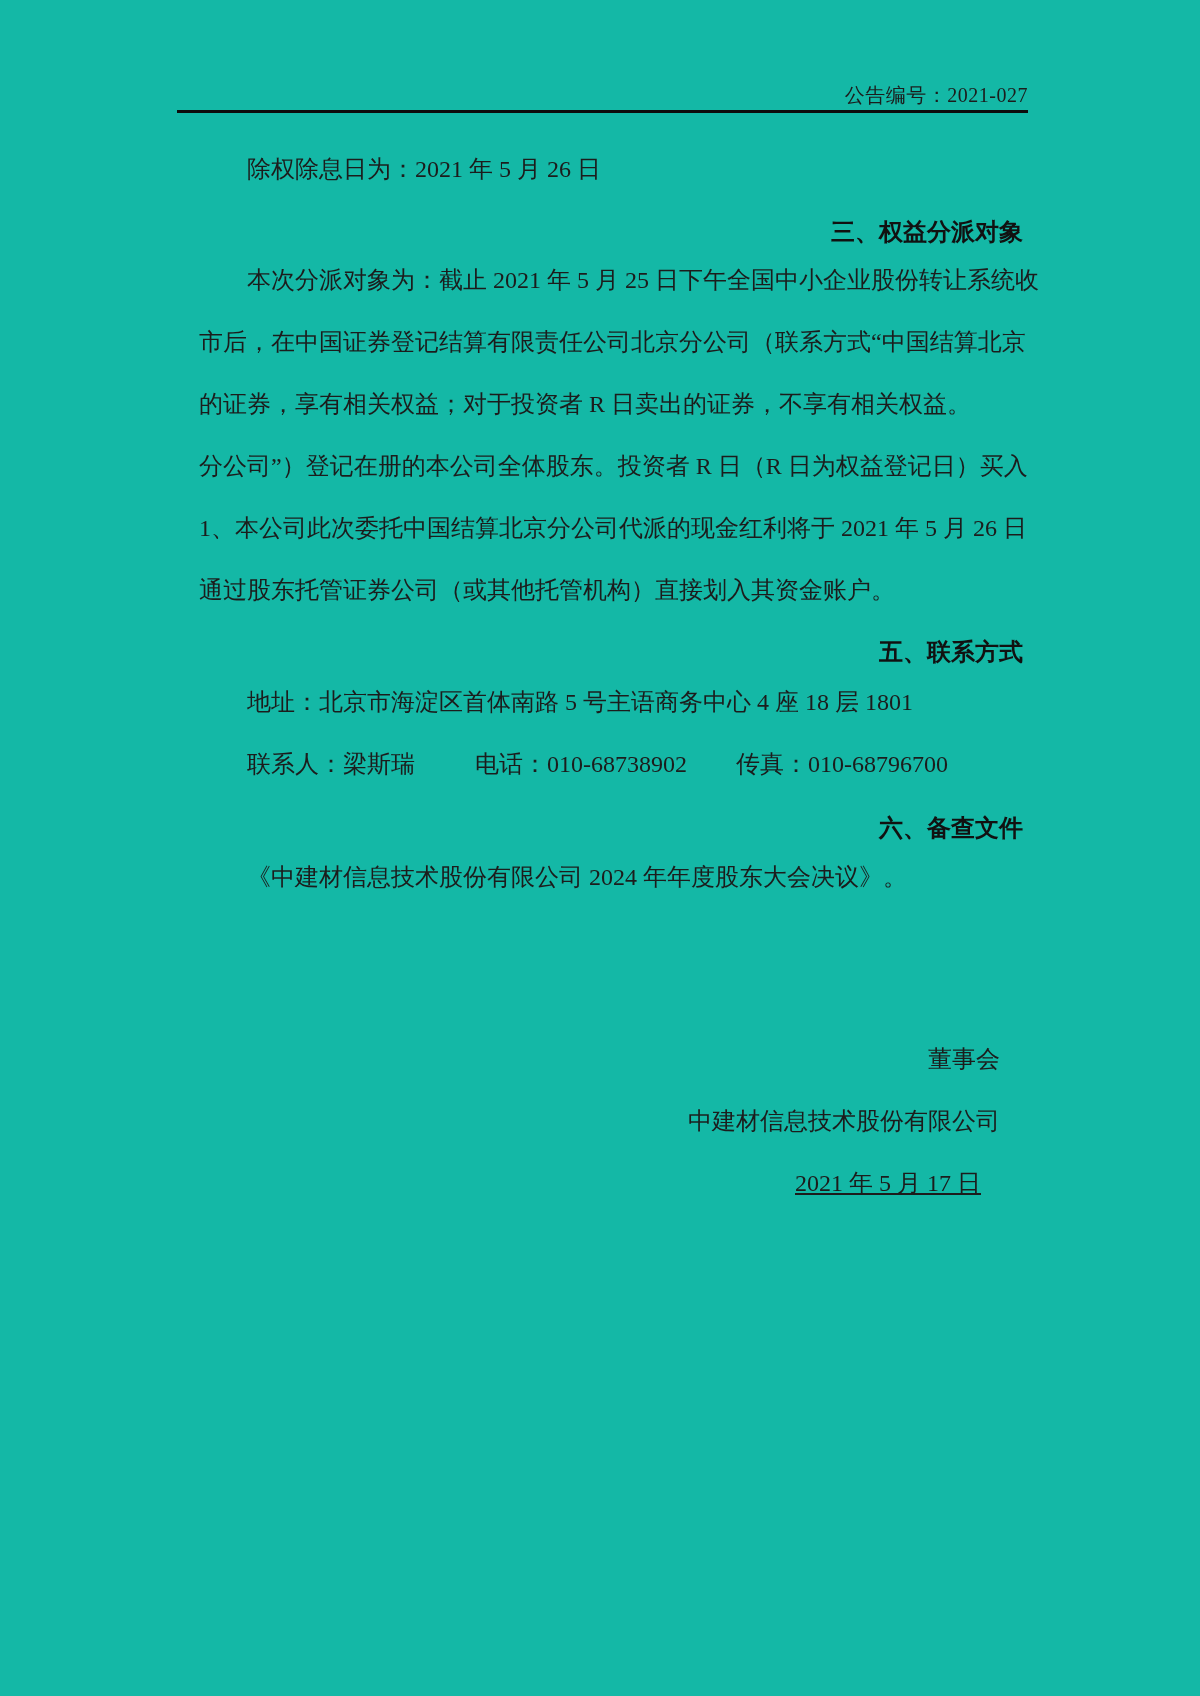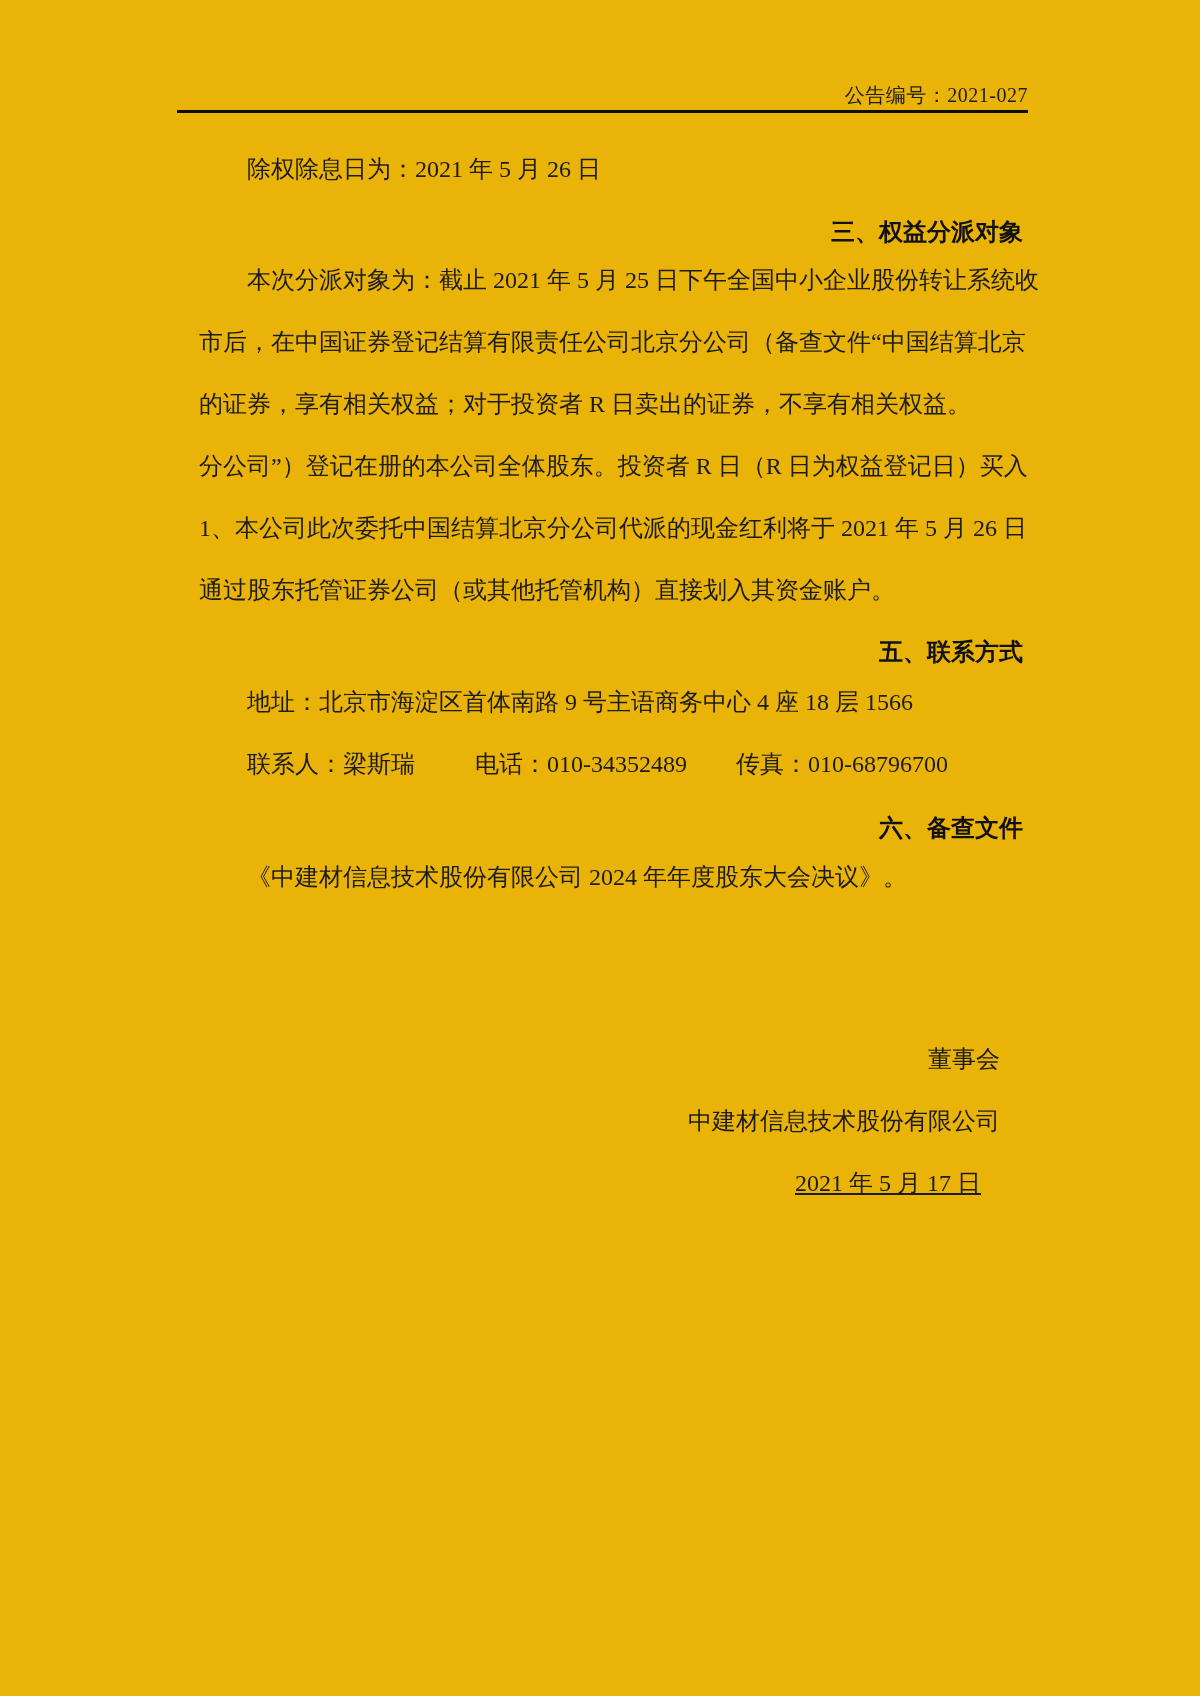--- a/index.html
+++ b/index.html
@@ -2,21 +2,21 @@
 <html><head>
 <meta charset="utf-8">
 <title>公告</title>
 <style>
   html, body { margin: 0; padding: 0; background: #e9e9e9; }
   .page {
     position: relative;
     width: 1200px;
     height: 1696px;
     margin: 0 auto;
-    background: #eab308;
+    background: #14b8a6;
     color: #1c1c1c;
     font-family: "Liberation Serif", "DejaVu Serif", serif;
     overflow: hidden;
   }
   .announce-no {
     position: absolute;
     top: 83px;
     left: 183px;
     width: 845px;
     text-align: right;
@@ -85,37 +85,37 @@
   <div class="rule"></div>
 
   <div class="content">
 
     <div class="line indent mt-first">除权除息日为：2021 年 5 月 26 日</div>
 
     <div class="heading mt-h3">三、权益分派对象</div>
 
     <div>
       <div class="line indent mt-p3">本次分派对象为：截止 2021 年 5 月 25 日下午全国中小企业股份转让系统收</div>
-      <div class="line">市后，在中国证券登记结算有限责任公司北京分公司（备查文件“中国结算北京</div>
+      <div class="line">市后，在中国证券登记结算有限责任公司北京分公司（联系方式“中国结算北京</div>
       <div class="line">的证券，享有相关权益；对于投资者 R 日卖出的证券，不享有相关权益。</div>
       <div class="line">分公司”）登记在册的本公司全体股东。投资者 R 日（R 日为权益登记日）买入</div>
     </div>
 
 
     <div>
       <div class="line mt-p4">1、本公司此次委托中国结算北京分公司代派的现金红利将于 2021 年 5 月 26 日</div>
       <div class="line">通过股东托管证券公司（或其他托管机构）直接划入其资金账户。</div>
     </div>
 
     <div class="heading mt-h5">五、联系方式</div>
 
-    <div class="line indent mt-addr">地址：北京市海淀区首体南路 9 号主语商务中心 4 座 18 层 1566</div>
+    <div class="line indent mt-addr">地址：北京市海淀区首体南路 5 号主语商务中心 4 座 18 层 1801</div>
 
     <div class="line indent contact-line">
-      <span>联系人：梁斯瑞</span><span class="seg-phone">电话：010-34352489</span><span class="seg-fax">传真：010-68796700</span>
+      <span>联系人：梁斯瑞</span><span class="seg-phone">电话：010-68738902</span><span class="seg-fax">传真：010-68796700</span>
     </div>
 
     <div class="heading mt-h6">六、备查文件</div>
 
     <div class="line indent mt-doc">《中建材信息技术股份有限公司 2024 年年度股东大会决议》。</div>
 
     <div class="signature">
       <div class="line">董事会</div>
       <div class="line">中建材信息技术股份有限公司</div>
       <div class="line sig-date">2021 年 5 月 17 日</div>

